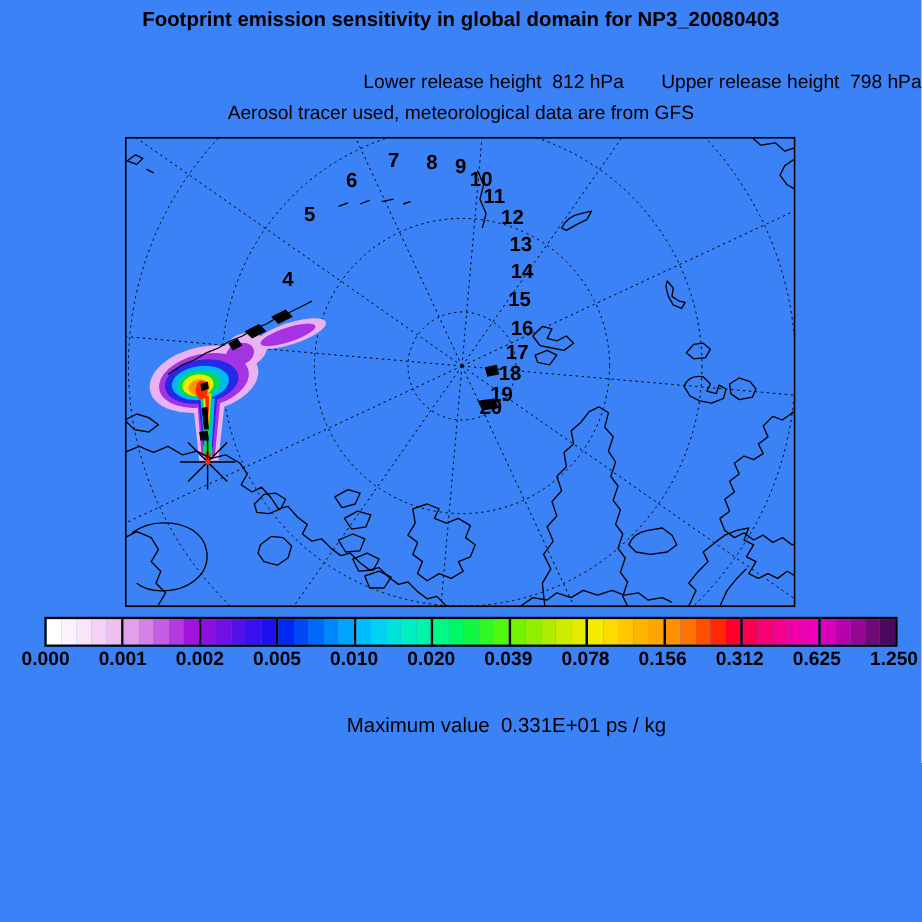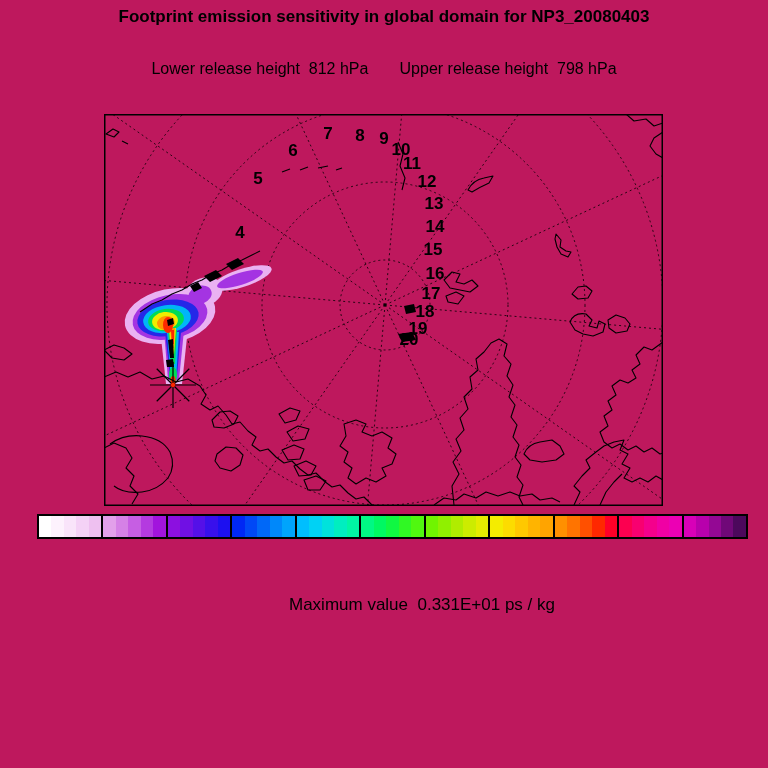--- a/index.html
+++ b/index.html
@@ -1,41 +1,42 @@
 <!DOCTYPE html>
 <html><head>
 <meta charset="utf-8">
 <style>
   html,body{margin:0;padding:0;background:#ffffff;}
-  .screen{position:relative;width:768px;height:768px;background:#be185d;overflow:hidden;
+  .screen{position:relative;width:768px;height:768px;background:#3b82f6;overflow:hidden;
           font-family:"Liberation Sans",sans-serif;color:#000;}
   .hdr{position:absolute;left:0;width:768px;text-align:center;white-space:pre;font-size:16px;}
   .title{top:7px;font-weight:bold;font-size:17px;}
   .l2{top:34px;}
-  .l3{top:60px;}
+  .l3{top:60px;text-align:right;}
   .l4{top:86px;}
   .map{position:absolute;left:104px;top:114px;width:559px;height:392px;}
   .map svg{display:block;}
   .cbar{position:absolute;left:37px;top:514px;width:707px;height:21px;display:flex;
         border:2px solid #000;box-sizing:content-box;}
   .cbar .seg{flex:1;display:flex;}
   .cbar .seg + .seg{border-left:2px solid #000;}
   .cbar .step{flex:1;}
   .cticks{position:absolute;left:38px;top:541px;width:707px;height:18px;}
   .cticks span{position:absolute;top:0;transform:translateX(-50%);
         font-weight:bold;font-size:16px;white-space:nowrap;}
   .unit{top:565px;}
   .maxv{top:595px;font-size:17px;padding-left:38px;}
 </style>
 </head>
 <body>
 
 <div class="screen">
   <div class="hdr title">Footprint emission sensitivity in global domain for NP3_20080403</div>
   <div class="hdr l3">Lower release height  812 hPa       Upper release height  798 hPa</div>
+  <div class="hdr l4">Aerosol tracer used, meteorological data are from GFS</div>
   <div class="map" id="map">
       <svg width="559" height="392" viewBox="0 0 559 392">
         <defs>
           <clipPath id="mapclip">
             <rect x="0.5" y="0.5" width="558" height="391"></rect>
           </clipPath>
         </defs>
         <g clip-path="url(#mapclip)" stroke="#000" fill="none" stroke-width="0.8" stroke-dasharray="2,3">
           <circle cx="281" cy="191" r="45"></circle>
           <circle cx="281" cy="191" r="123"></circle>
@@ -226,14 +227,28 @@
         <div class="step" style="background: rgb(236, 0, 180);"></div>
       </div>
       <div class="seg">
         <div class="step" style="background: rgb(216, 0, 184);"></div>
         <div class="step" style="background: rgb(184, 0, 172);"></div>
         <div class="step" style="background: rgb(148, 8, 148);"></div>
         <div class="step" style="background: rgb(112, 8, 120);"></div>
         <div class="step" style="background: rgb(76, 8, 92);"></div>
       </div>
     </div>
+  <div class="cticks" id="cticks">
+      <span style="left: 0px;">0.000</span>
+      <span style="left: 64.2727px;">0.001</span>
+      <span style="left: 128.545px;">0.002</span>
+      <span style="left: 192.818px;">0.005</span>
+      <span style="left: 257.091px;">0.010</span>
+      <span style="left: 321.364px;">0.020</span>
+      <span style="left: 385.636px;">0.039</span>
+      <span style="left: 449.909px;">0.078</span>
+      <span style="left: 514.182px;">0.156</span>
+      <span style="left: 578.455px;">0.312</span>
+      <span style="left: 642.727px;">0.625</span>
+      <span style="left: 707px;">1.250</span>
+    </div>
   <div class="hdr maxv">Maximum value  0.331E+01 ps / kg</div>
 </div>
 
 </body></html>

